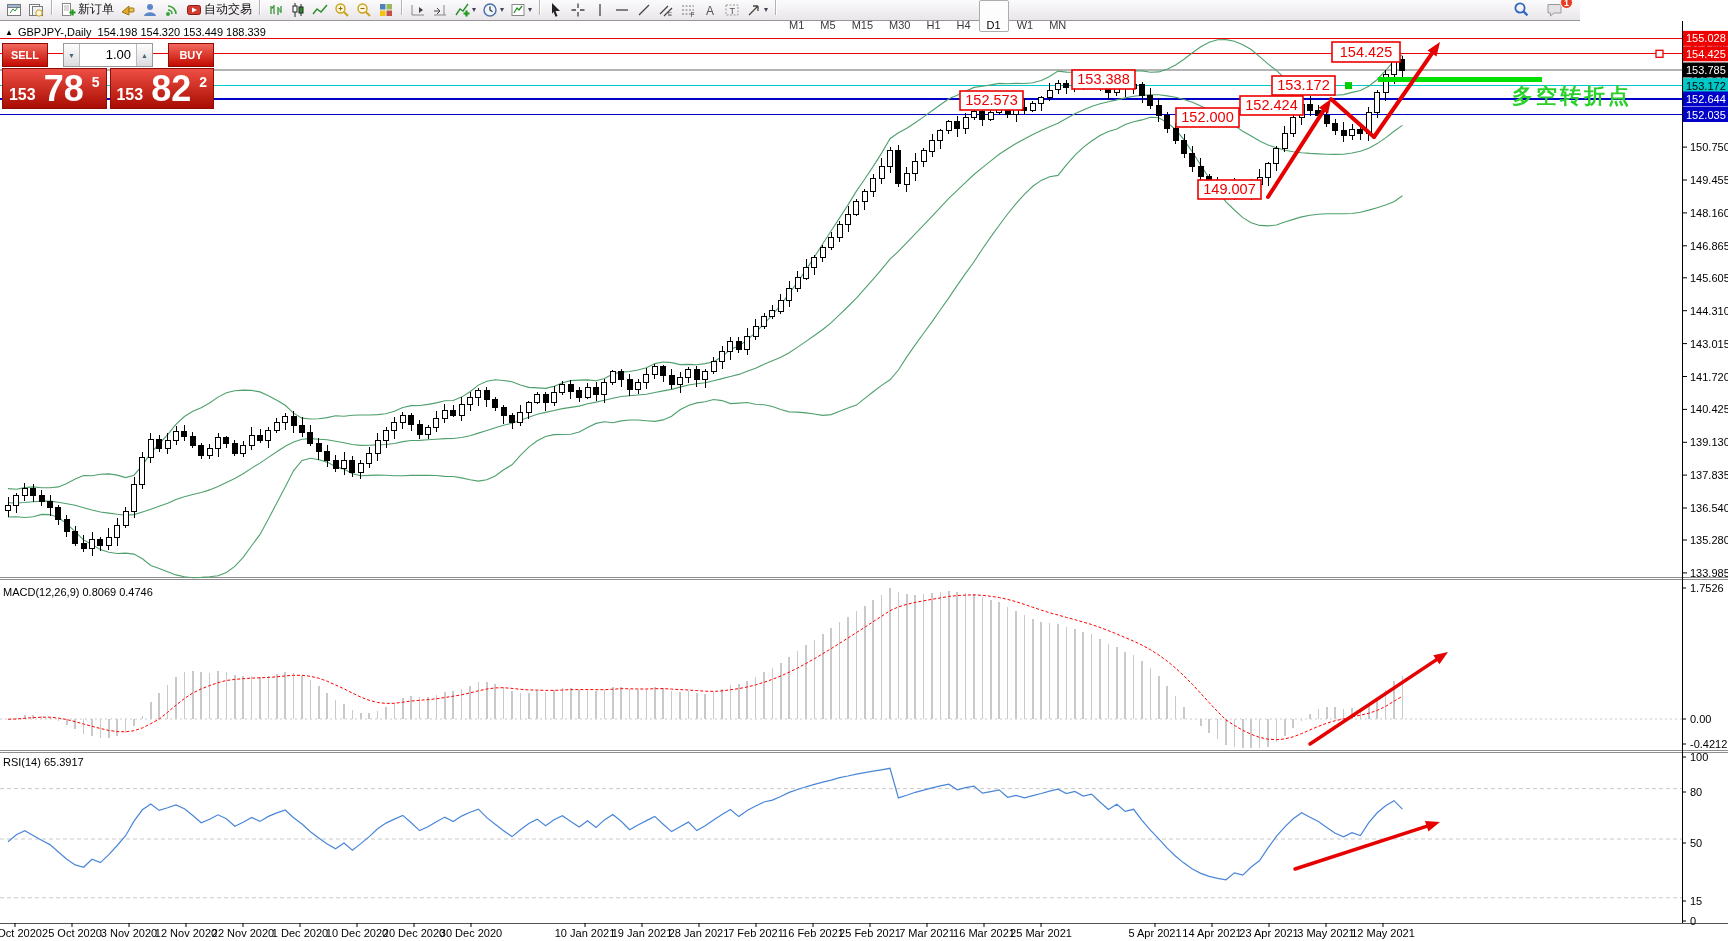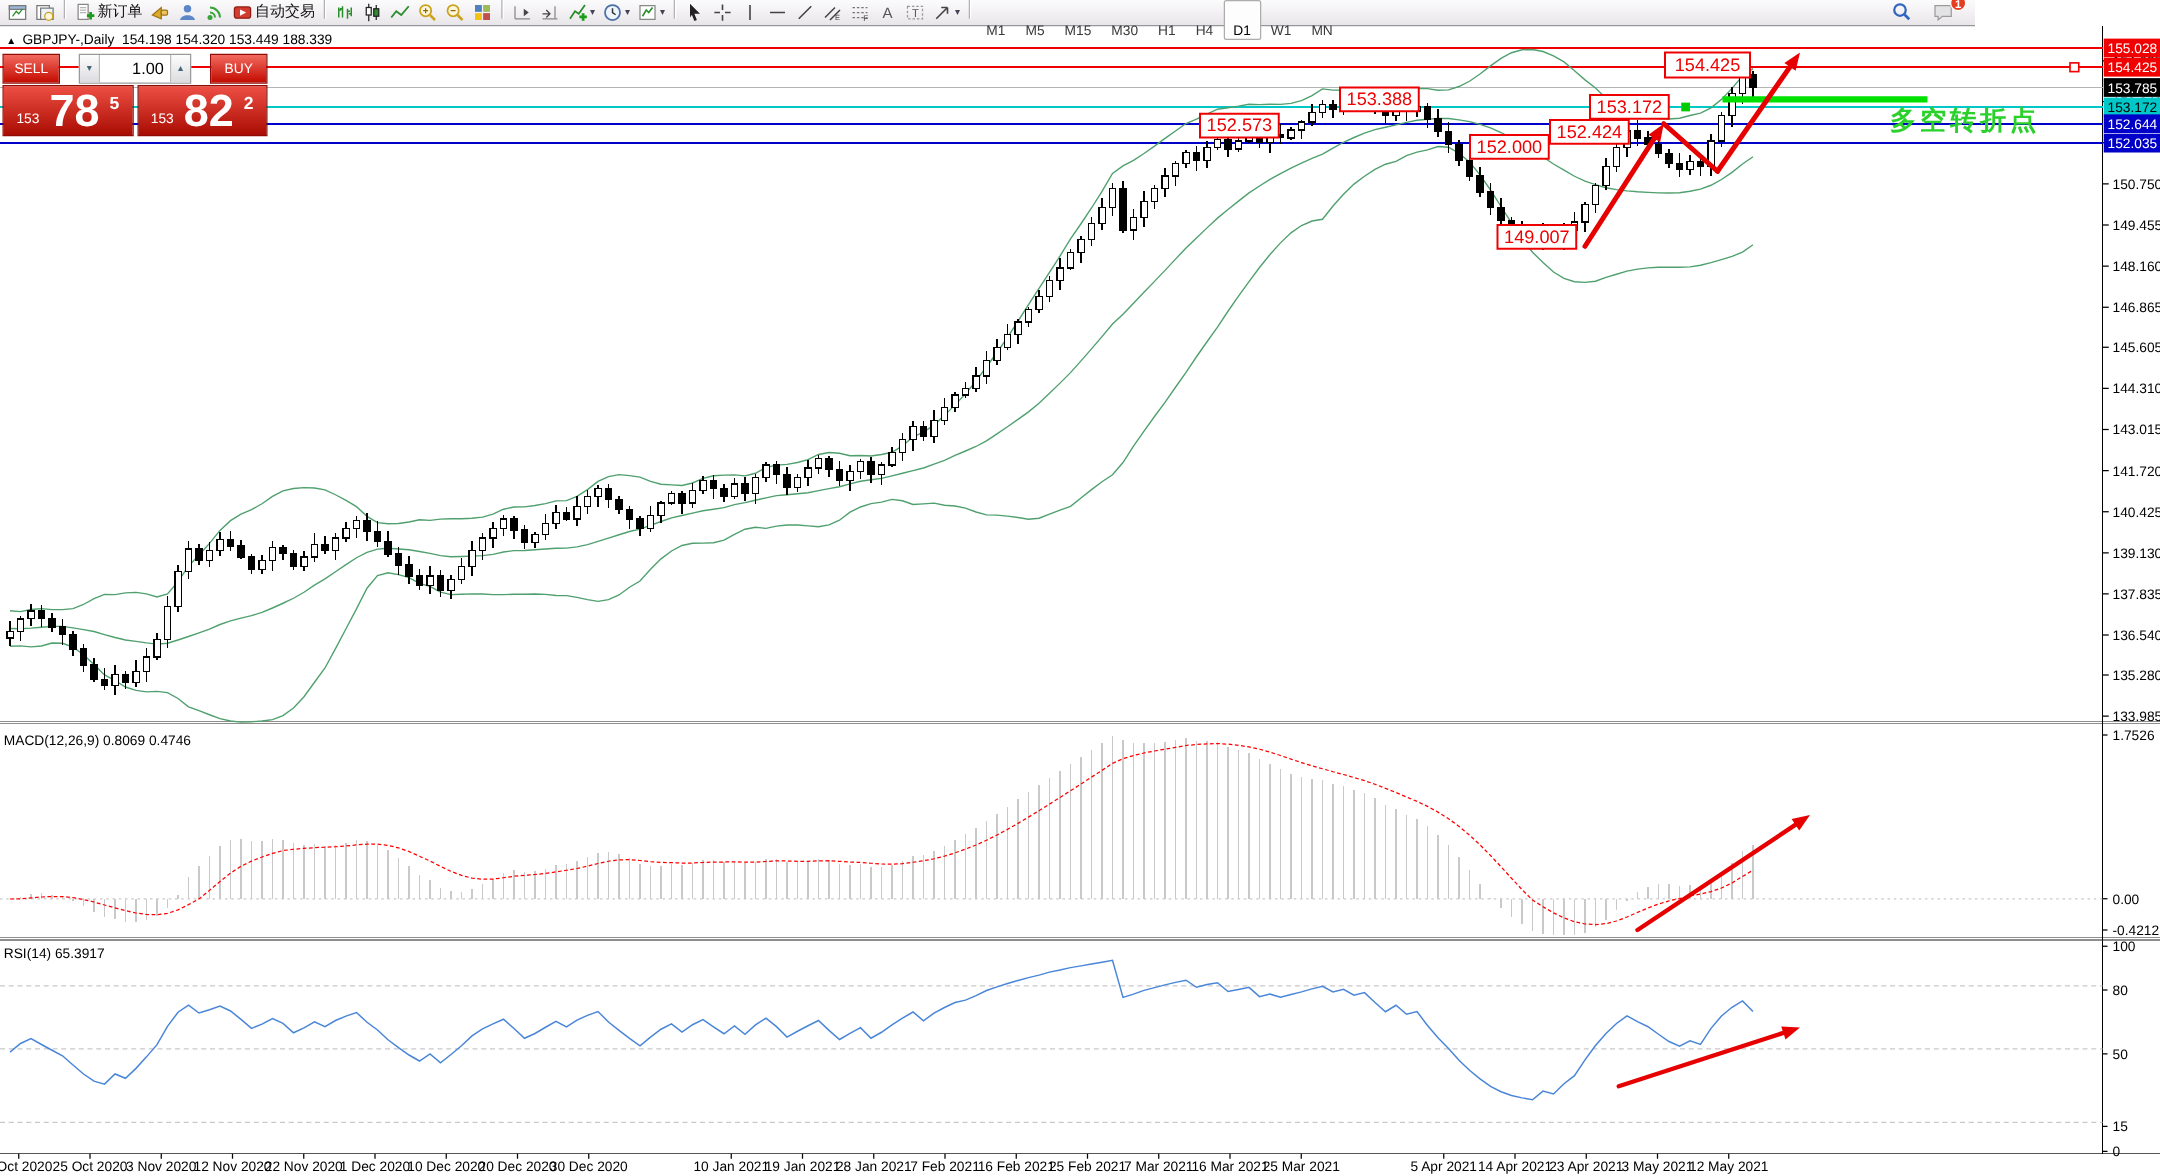--- a/index.html
+++ b/index.html
@@ -22,31 +22,31 @@
     width:13px;height:13px;font-size:9px;line-height:13px;text-align:center;font-weight:bold;
     border:1px solid #fff}
   #chart-svg{position:absolute;top:0;left:0;z-index:1}
   svg text{font-family:"Liberation Sans",sans-serif}
   #symbolbar{position:absolute;left:5px;top:26px;z-index:9;font-size:11px;color:#000;
     display:flex;align-items:center;gap:5px;white-space:pre}
   #symbolbar .mk{font-size:8px}
   #oneclick{position:absolute;left:2px;top:43px;width:212px;z-index:10}
   .oc-row1{display:flex;height:24px}
   .btn-sell,.btn-buy{width:46px;background:linear-gradient(#f2695e,#c30b00);color:#fff;
-    font-size:11px;font-weight:normal;display:flex;align-items:center;justify-content:center;
+    font-size:11px;font-weight:bold;display:flex;align-items:center;justify-content:center;
     border:1px solid #8f0d06;cursor:pointer}
   .vol{flex:1;display:flex;border:1px solid #9a9a9a;background:#fff;margin:0 15px}
   .vol-btn{width:16px;background:linear-gradient(#fdfdfd,#dcdce0);color:#467;font-size:7px;
     display:flex;align-items:center;justify-content:center;cursor:pointer}
   .vol-btn.l{border-right:1px solid #bbb}.vol-btn.r{border-left:1px solid #bbb}
   .vol-val{flex:1;text-align:right;font-size:13px;padding:3px 5px 0 0;color:#000}
   .oc-row2{display:flex;gap:3px;margin-top:1px;height:41px}
   .oc-price{flex:1;background:linear-gradient(#ee4f44,#a90c02);border:1px solid #8f0d06;
     color:#fff;display:flex;align-items:center;justify-content:center;cursor:pointer}
-  .oc-base{font-size:11px;font-weight:normal;margin-top:12px}
+  .oc-base{font-size:16px;font-weight:bold;margin-top:12px}
   .oc-big{font-size:36px;line-height:34px;margin:0 8px;font-weight:bold}
   .oc-sup{font-size:14px;font-weight:bold;margin-bottom:14px}
 </style>
 </head>
 <body>
 
 <div id="toolbar">
   <div class="tb">
     <svg width="16" height="16">
         <rect x="1.5" y="2.5" width="13" height="11" fill="#fff" stroke="#7a7a7a"></rect>

